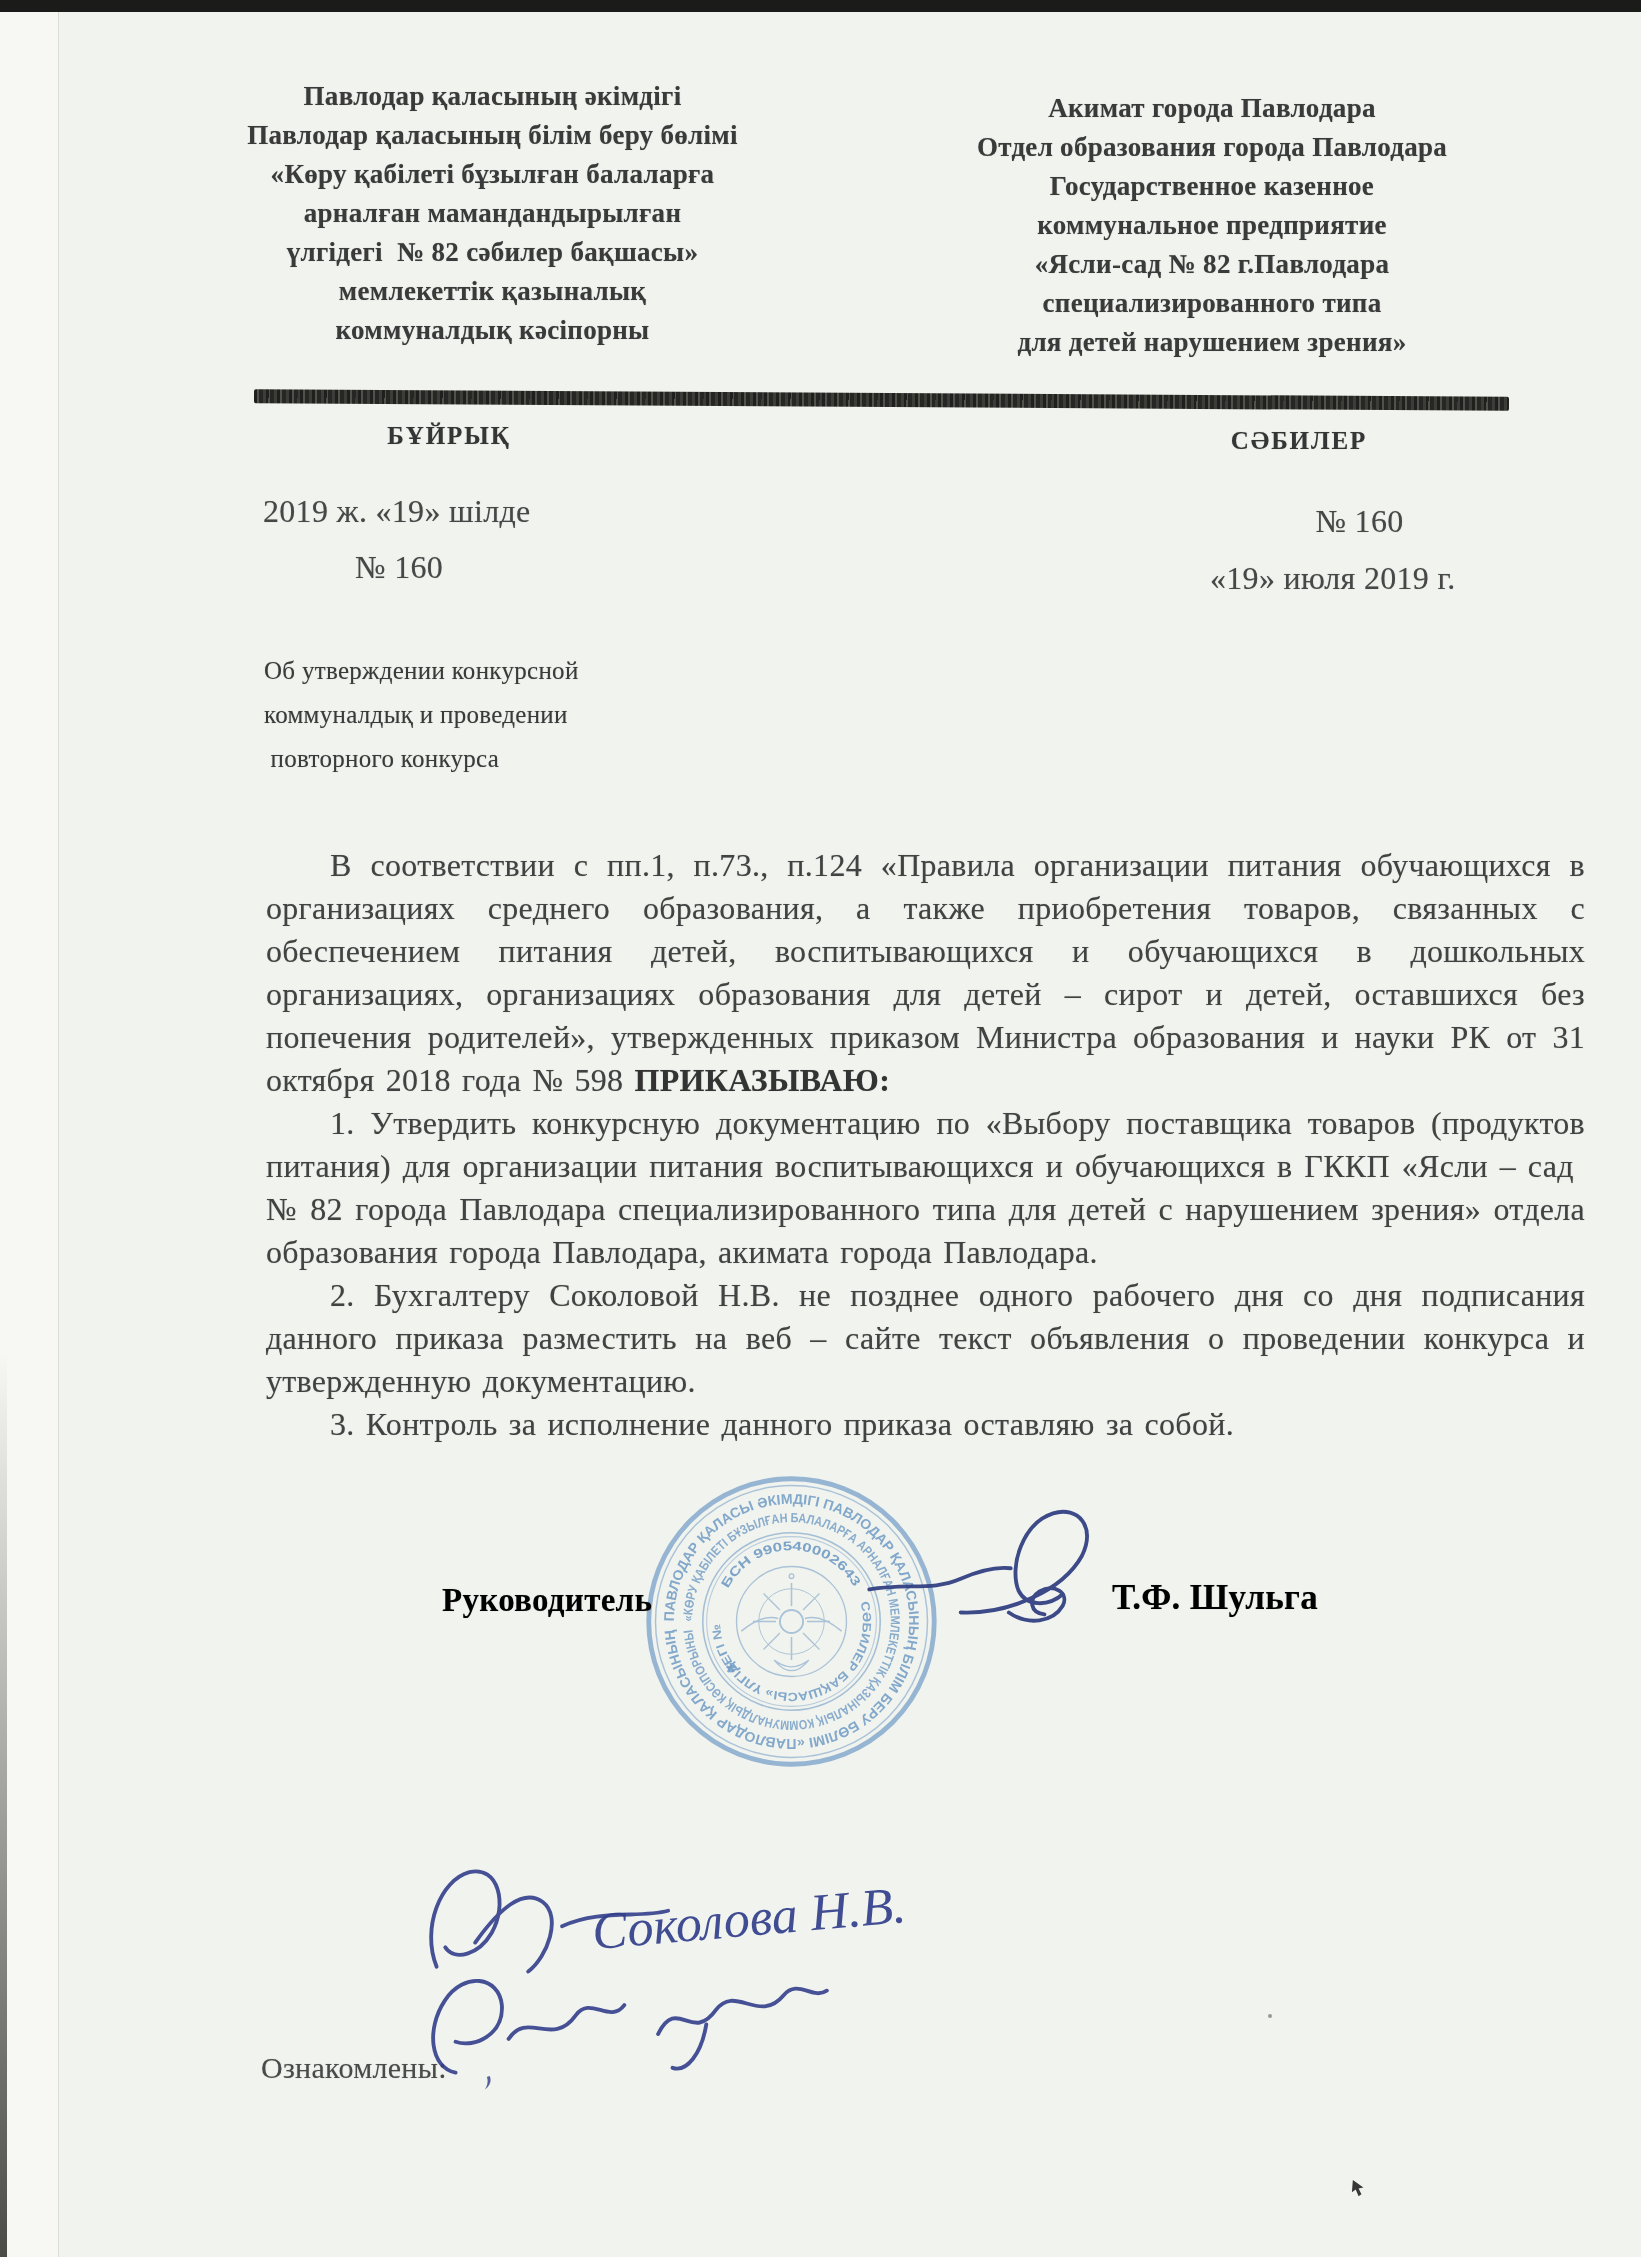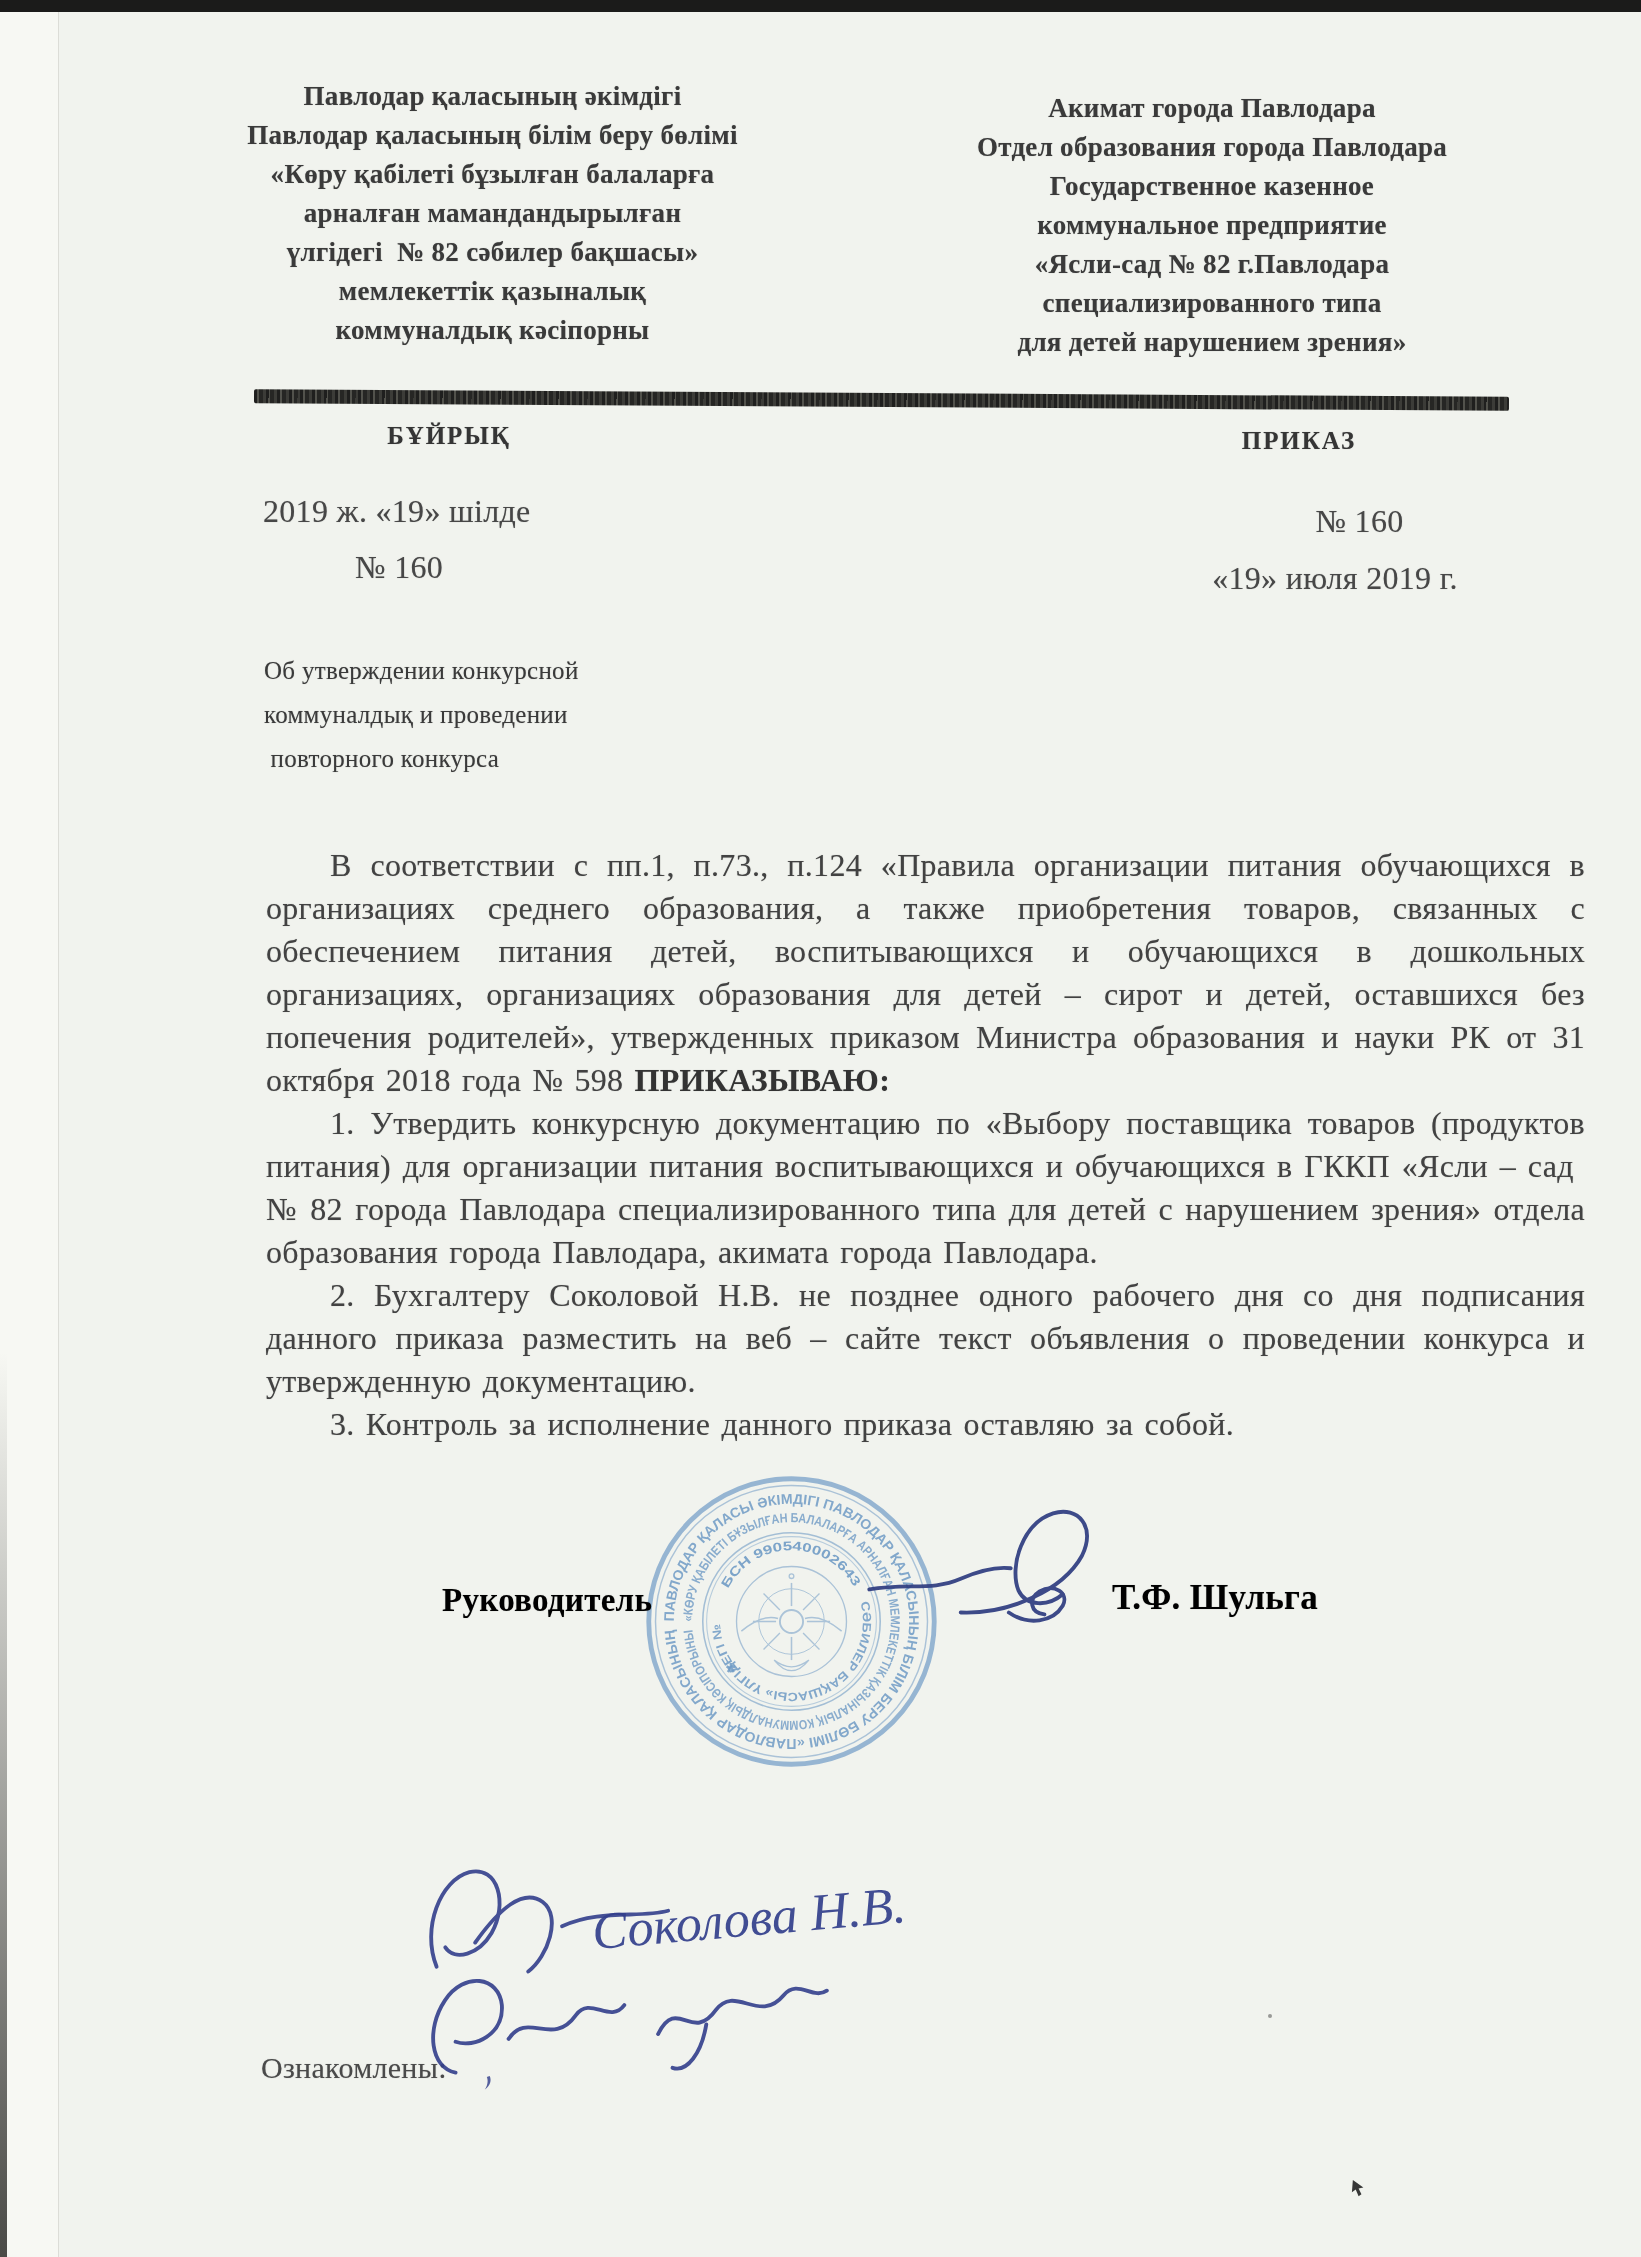--- a/index.html
+++ b/index.html
@@ -53,26 +53,26 @@
   <div>Государственное казенное</div>
   <div>коммунальное предприятие</div>
   <div>«Ясли-сад № 82 г.Павлодара</div>
   <div>специализированного типа</div>
   <div>для детей нарушением зрения»</div>
 </div>
 
 <div class="abs divider"></div>
 
 <div class="abs order-word doc-text" style="left:309px;top:422px;width:280px;">БҰЙРЫҚ</div>
-<div class="abs order-word doc-text" style="left:1159px;top:427px;width:280px;">ПРИКАЗ</div>
+<div class="abs order-word doc-text" style="left:1159px;top:427px;width:280px;">СӘБИЛЕР</div>
 
 <div class="abs dateline doc-text" style="left:263px;top:493px;">2019 ж. «19» шілде</div>
 <div class="abs dateline doc-text" style="left:355px;top:549px;">№ 160</div>
 <div class="abs dateline doc-text" style="left:1239px;top:503px;width:241px;text-align:center;">№ 160</div>
-<div class="abs dateline doc-text" style="left:1166px;top:560px;width:338px;text-align:center;">«19» июля 2019 г.</div>
+<div class="abs dateline doc-text" style="left:1210px;top:560px;width:338px;text-align:left;">«19» июля 2019 г.</div>
 
 <div class="abs subject doc-text" style="left:264px;top:649px;width:637px;">
   <div>Об утверждении конкурсной</div>
   <div>коммуналдық и проведении</div>
   <div>&nbsp;повторного конкурса</div>
 </div>
 
 <div class="abs body-text doc-text" style="left:266px;top:844px;">
   <p><span>В соответствии с пп.1, п.73., п.124 «Правила организации питания обучающихся в организациях среднего образования, а также приобретения товаров, связанных с обеспечением питания детей, воспитывающихся и обучающихся в дошкольных организациях, организациях образования для детей – сирот и детей, оставшихся без попечения родителей», утвержденных приказом Министра образования и науки РК от 31 октября 2018 года № 598 </span><span style="font-weight:bold;color:#333;">ПРИКАЗЫВАЮ:</span></p>
   <p>1. Утвердить конкурсную документацию по «Выбору поставщика товаров (продуктов питания) для организации питания воспитывающихся и обучающихся в ГККП «Ясли – сад&nbsp; № 82 города Павлодара специализированного типа для детей с нарушением зрения» отдела образования города Павлодара, акимата города Павлодара.</p>

